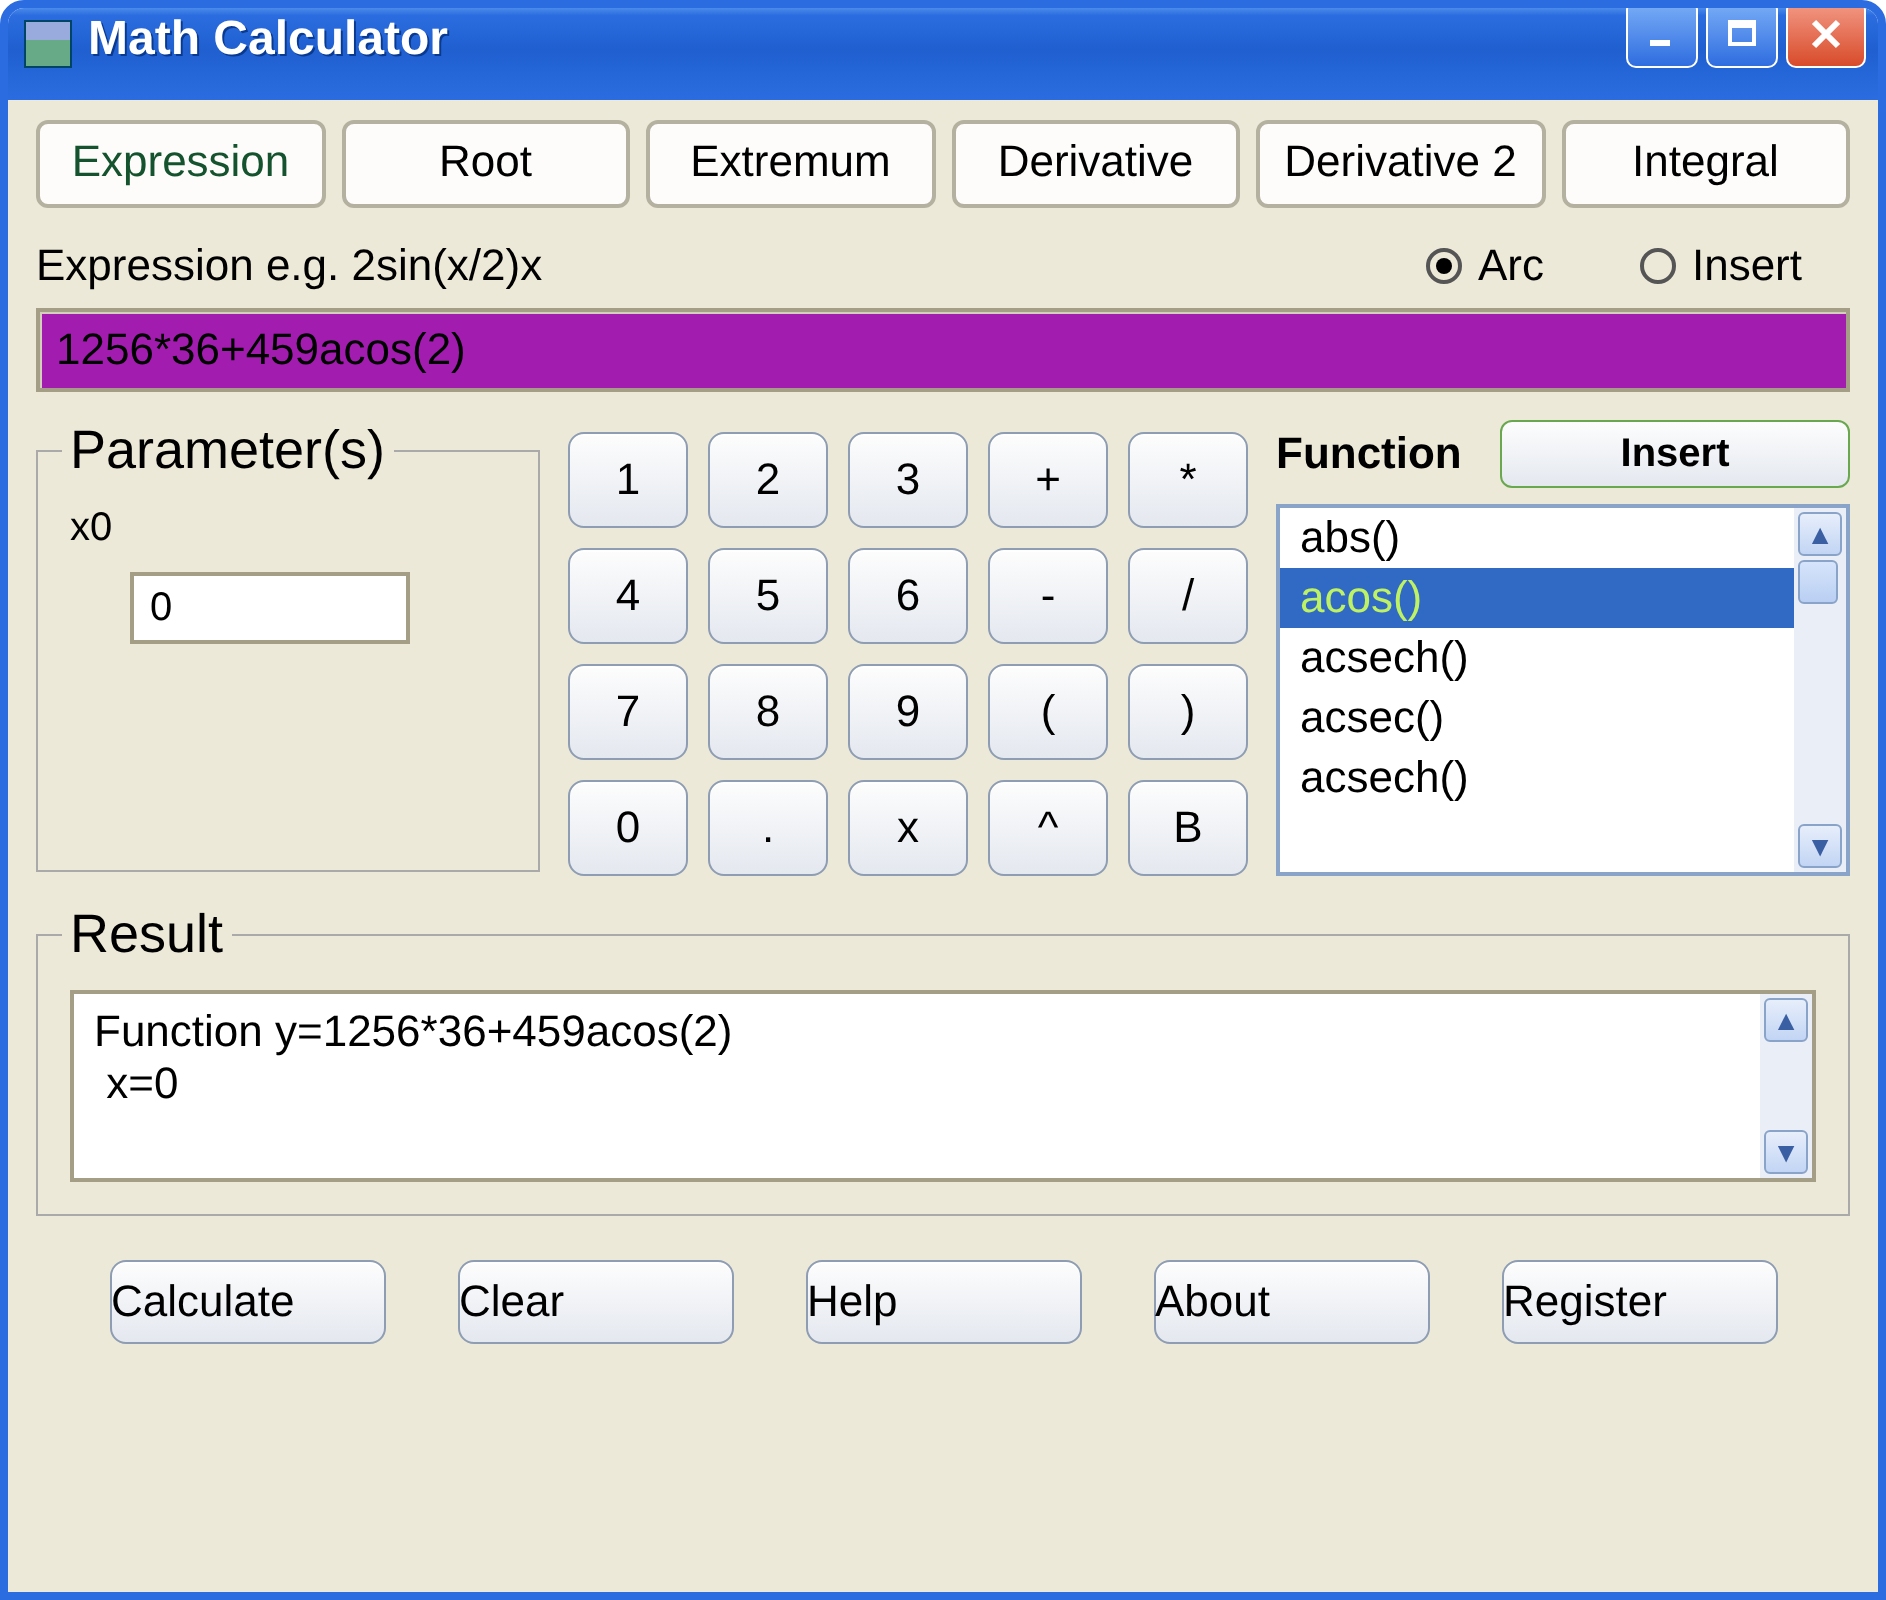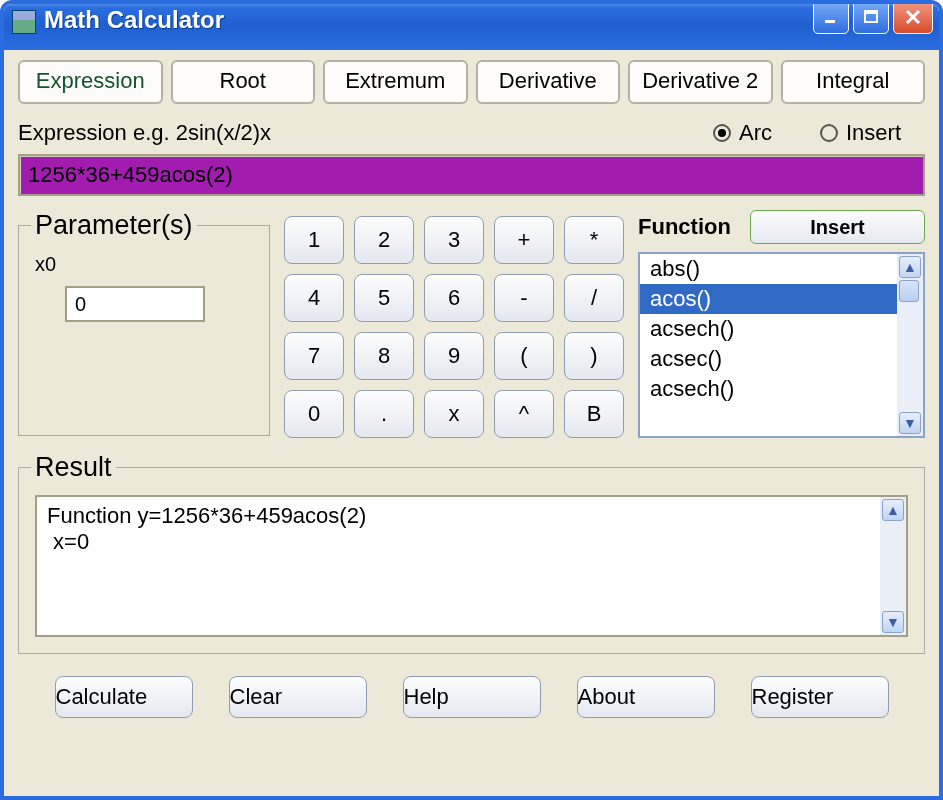--- a/index.html
+++ b/index.html
@@ -151,21 +151,21 @@
   background: #fff;
   display: flex;
   min-height: 170px;
 }
 .list-items { flex: 1; overflow: hidden; }
 .list-item {
   padding: 2px 10px;
   font-size: 22px;
   cursor: default;
 }
-.list-item.selected { background: #316ac5; color: #ffffff; }
+.list-item.selected { background: #316ac5; color: #bef264; }
 .listbox .scroll {
   width: 26px;
   background: #e9eef7;
   display: flex; flex-direction: column; justify-content: space-between;
   align-items: center;
   padding: 2px;
 }
 .scroll .arrow, .scroll-lg .arrow {
   width: 22px; height: 22px;
   background: linear-gradient(to bottom,#e7eefb,#c2d5f4);
@@ -174,21 +174,21 @@
   color: #3a5fa3;
   display: flex; align-items: center; justify-content: center;
   font-size: 14px;
 }
 .scroll .thumb { width: 20px; height: 22px; background: linear-gradient(to bottom,#d6e4fb,#b9cff2); border: 1px solid #8aa3c8; border-radius: 3px; margin-top: 2px; }
 
 .result-panel { margin-top: 14px; }
 .result-box {
   border: 2px solid #a59e86;
   background: #fff;
-  height: 142px;
+  height: 96px;
   display: flex;
 }
 .result-text {
   flex: 1;
   padding: 6px 10px;
   font-size: 22px;
   white-space: pre;
 }
 .scroll-lg {
   width: 26px;

